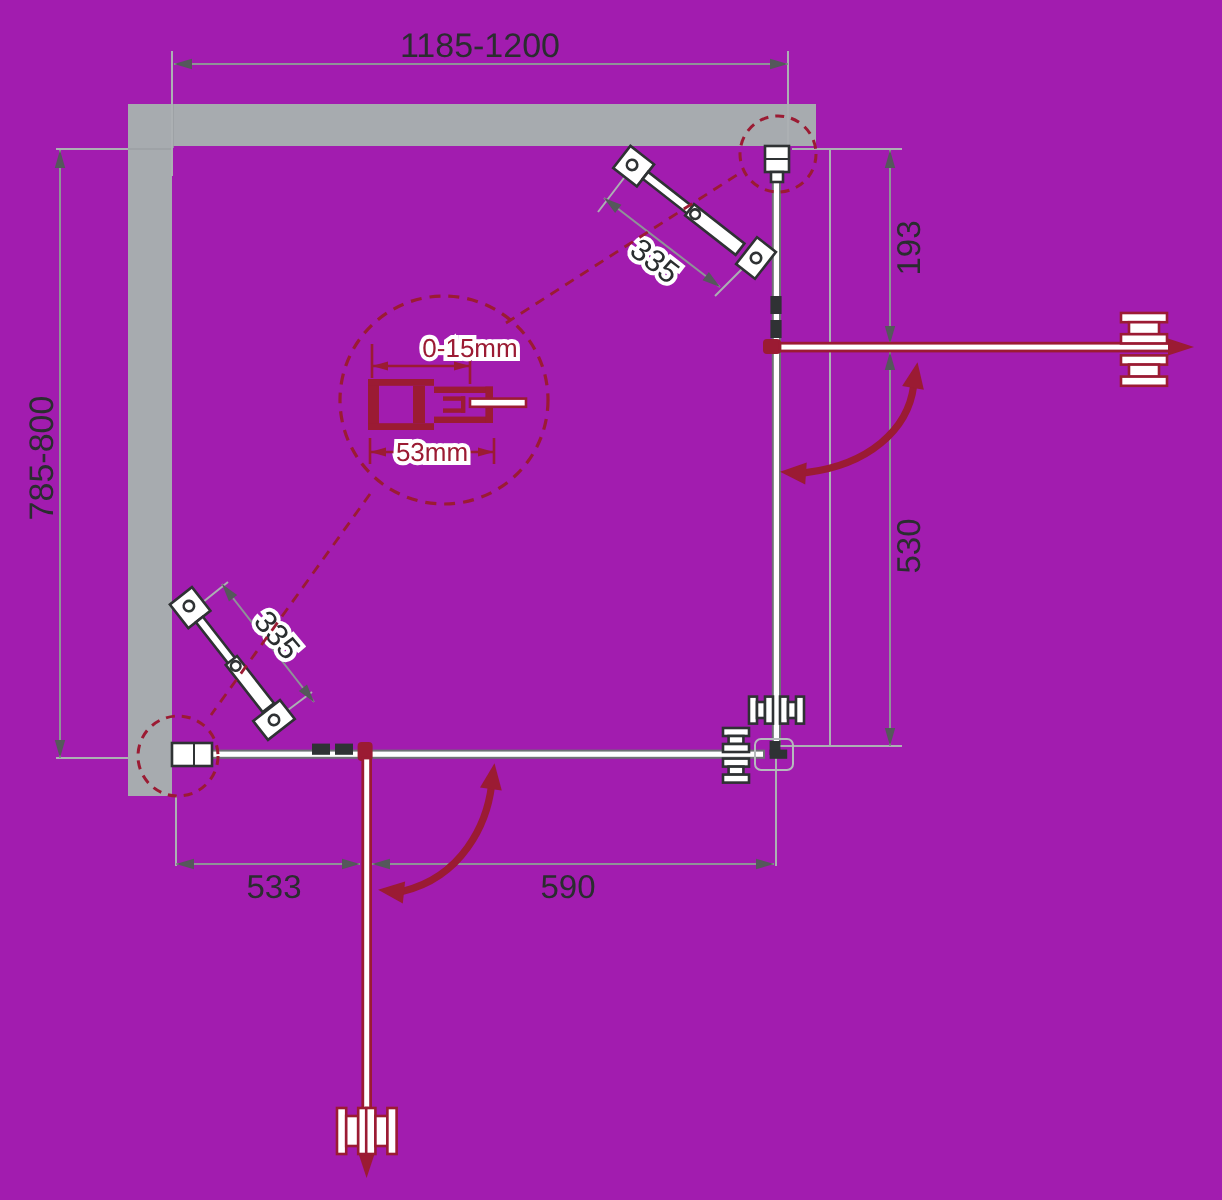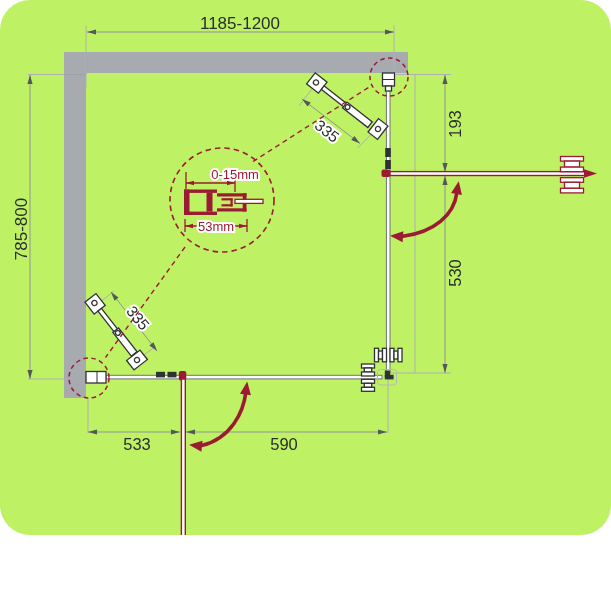--- a/index.html
+++ b/index.html
@@ -1,17 +1,17 @@
 <!DOCTYPE html>
 <html><head>
 <meta charset="utf-8">
 <style>
   html,body{margin:0;padding:0;background:#ffffff;}
-  .stage{position:relative;width:611px;height:535px;background:#bef264;overflow:hidden;
-         font-family:"Liberation Sans", sans-serif;border-radius:30px;}
+  .stage{position:relative;width:611px;height:600px;background:#a21caf;overflow:hidden;
+         font-family:"Liberation Sans", sans-serif;}
   svg{display:block;}
   text{font-family:"Liberation Sans", sans-serif;fill:#2a2d2f;}
   .dim-t{font-size:17px;}
   .dim-m{font-size:16.5px;}
   .dim-s{font-size:15.5px;}
   .det-t{font-size:13px;fill:#9B1B33;}
   .halo{paint-order:stroke;stroke:#ffffff;stroke-width:4px;}
   .dimline{stroke:#8f9397;stroke-width:1;fill:none;}
   .extline{stroke:#acb0b3;stroke-width:1;fill:none;}
   .arr{fill:#55585b;}

